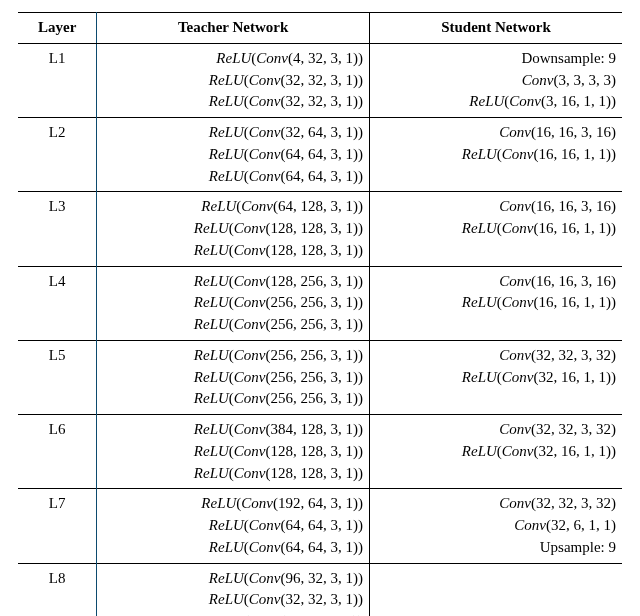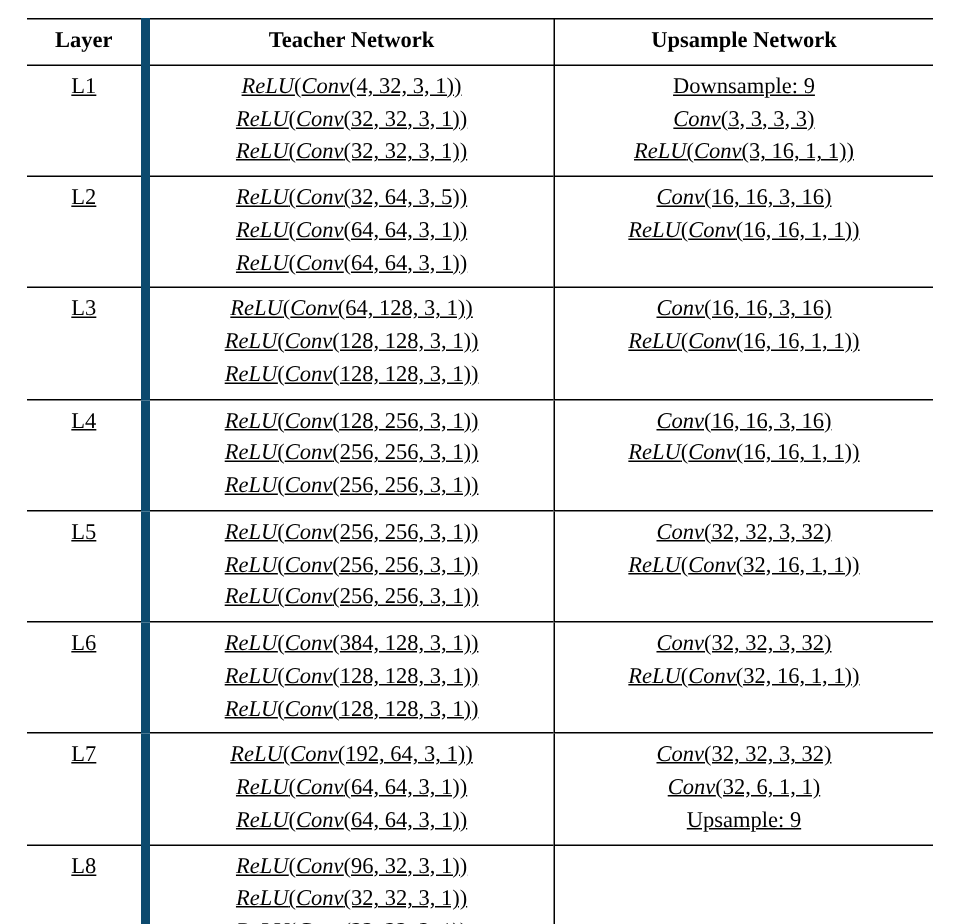--- a/index.html
+++ b/index.html
@@ -29,42 +29,41 @@
     vertical-align: top;
     line-height: 1.45;
   }
   th {
     font-weight: bold;
     border-top: 1px solid #000;
     border-bottom: 1px solid #000;
   }
   td {
     border-top: 1px solid #000;
-    text-decoration: underline;
   }
-  th:nth-child(1), td:nth-child(1) { border-right: 6px solid #0c4a6e; }
+  th:nth-child(1), td:nth-child(1) { border-right: 1px solid #0c4a6e; }
   th:nth-child(2), td:nth-child(2) { border-right: 1px solid #000; }
-  .cell-line { white-space: nowrap; }
+  .cell-line { white-space: nowrap; text-align: right; }
   .fn { font-style: italic; }
 </style>
 </head>
 <body>
 <div class="wrap">
 
 <table>
   <colgroup>
         <col class="c1">
         <col class="c2">
         <col class="c3">
       </colgroup>
   <thead>
     <tr>
       <th>Layer</th>
       <th>Teacher Network</th>
-      <th>Upsample Network</th>
+      <th>Student Network</th>
     </tr>
   </thead>
   <tbody>
 
     <tr>
       <td>L1</td>
       <td>
         <div class="cell-line"><span class="fn">ReLU</span><span>(</span><span class="fn">Conv</span><span>(4, 32, 3, 1))</span></div>
         <div class="cell-line"><span class="fn">ReLU</span><span>(</span><span class="fn">Conv</span><span>(32, 32, 3, 1))</span></div>
         <div class="cell-line"><span class="fn">ReLU</span><span>(</span><span class="fn">Conv</span><span>(32, 32, 3, 1))</span></div>
@@ -72,21 +71,21 @@
       <td>
         <div class="cell-line">Downsample: 9</div>
         <div class="cell-line"><span class="fn">Conv</span><span>(3, 3, 3, 3)</span></div>
         <div class="cell-line"><span class="fn">ReLU</span><span>(</span><span class="fn">Conv</span><span>(3, 16, 1, 1))</span></div>
       </td>
     </tr>
 
     <tr>
       <td>L2</td>
       <td>
-        <div class="cell-line"><span class="fn">ReLU</span><span>(</span><span class="fn">Conv</span><span>(32, 64, 3, 5))</span></div>
+        <div class="cell-line"><span class="fn">ReLU</span><span>(</span><span class="fn">Conv</span><span>(32, 64, 3, 1))</span></div>
         <div class="cell-line"><span class="fn">ReLU</span><span>(</span><span class="fn">Conv</span><span>(64, 64, 3, 1))</span></div>
         <div class="cell-line"><span class="fn">ReLU</span><span>(</span><span class="fn">Conv</span><span>(64, 64, 3, 1))</span></div>
       </td>
       <td>
         <div class="cell-line"><span class="fn">Conv</span><span>(16, 16, 3, 16)</span></div>
         <div class="cell-line"><span class="fn">ReLU</span><span>(</span><span class="fn">Conv</span><span>(16, 16, 1, 1))</span></div>
       </td>
     </tr>
 
     <tr>

